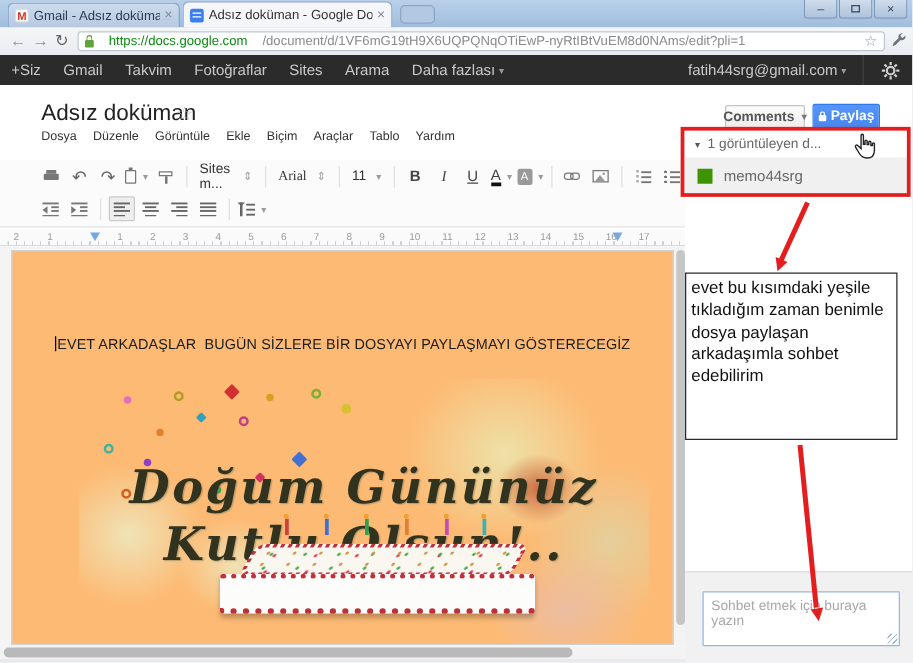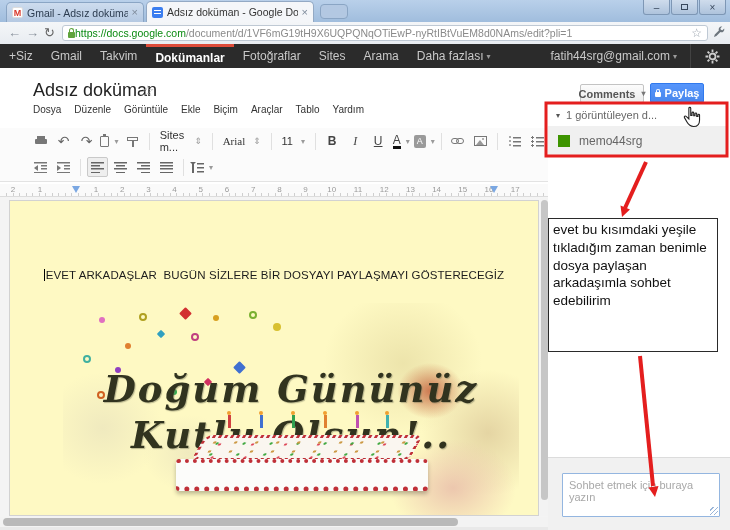--- a/index.html
+++ b/index.html
@@ -23,21 +23,21 @@
   .winbtns{right:4px;top:0;display:flex;gap:1px;}
   .winbtn{width:27px;height:15px;background:linear-gradient(#cfdcec,#aec3dc);border:1px solid #7e97b5;border-top:none;
           border-radius:0 0 3px 3px;display:flex;align-items:center;justify-content:center;
           font-size:10px;color:#37475c;box-sizing:border-box;}
   .restore-glyph{width:7px;height:6px;border:1px solid #37475c;box-sizing:border-box;}
 
   .browserbar{left:0;top:22px;width:730px;height:22px;background:linear-gradient(#f4f6f8,#e8ecf1);}
   .navbtn{font-size:13px;color:#8a929c;line-height:22px;}
   .navbtn.b1{left:8px;top:0;} .navbtn.b2{left:26px;top:0;} .navbtn.b3{left:44px;top:0;color:#666;}
   .omnibox{left:62px;top:25px;width:646px;height:16px;background:#fff;border:1px solid #bfc9d4;border-radius:3px;
-           display:flex;align-items:center;padding:0 5px;gap:0;font-size:10.5px;box-sizing:border-box;}
+           display:flex;align-items:center;padding:0 5px;gap:12px;font-size:10.5px;box-sizing:border-box;}
   .lock{width:7px;height:6px;background:#5fa33c;border-radius:1px;position:relative;margin-top:3px;flex:0 0 auto;}
   .lock::before{content:"";position:absolute;left:1px;top:-4px;width:3px;height:4px;border:1.5px solid #5fa33c;
                 border-bottom:none;border-radius:3px 3px 0 0;}
   .url-secure{color:#0a8a10;}
   .url-path{color:#8a8a8a;white-space:nowrap;overflow:hidden;flex:1;}
   .omni-star{margin-left:auto;color:#9aa3ad;font-size:12px;flex:0 0 auto;}
   .wrench{left:712px;top:24px;width:15px;height:17px;}
 
   
   .gbar{left:0;top:44px;width:730px;height:24px;background:#2b2b2b;display:flex;align-items:stretch;
@@ -130,21 +130,21 @@
   
   .ruler{left:0;top:184px;width:548px;height:13px;background:#fafafa;border-bottom:1px solid #dcdcdc;box-sizing:border-box;
      background-image:repeating-linear-gradient(90deg,#cfcfcf 0 1px,transparent 1px 6.55px);
      background-size:100% 3px;background-position:6px 100%;background-repeat:no-repeat;}
   .ruler-num{position:absolute;top:1px;font-size:8px;color:#9a9a9a;transform:translateX(-50%);}
   .ind{width:0;height:0;border-left:4.5px solid transparent;border-right:4.5px solid transparent;border-top:7px solid #7aa7e2;top:186px;}
   .ind.l{left:72px;} .ind.r{left:490px;}
 
   
   .workspace{left:0;top:197px;width:548px;height:320px;background:#f4f4f4;}
-  .doc-page{left:9px;top:200px;width:530px;height:316px;background:#fef9c3;border:1px solid #d2d2d2;box-sizing:border-box;}
+  .doc-page{left:9px;top:200px;width:530px;height:316px;background:#fdba74;border:1px solid #d2d2d2;box-sizing:border-box;}
   .doc-heading{position:absolute;left:0;top:68px;width:100%;text-align:center;font-size:11.5px;color:#1d1d1d;
       white-space:pre;letter-spacing:0.1px;}
   .cursor-caret{display:inline-block;width:1px;height:12px;background:#000;vertical-align:-2px;margin-right:1px;}
 
   
   .bday{position:absolute;left:53px;top:102px;width:456px;height:212px;overflow:hidden;}
   .fw{position:absolute;border-radius:50%;}
   .fw1{left:230px;top:-40px;width:220px;height:200px;background:radial-gradient(closest-side,rgba(236,227,170,.95),rgba(236,227,170,0) 72%);}
   .fw2{left:330px;top:40px;width:190px;height:180px;background:radial-gradient(closest-side,rgba(226,209,160,.9),rgba(226,209,160,0) 70%);}
   .fw3{left:-45px;top:45px;width:170px;height:160px;background:radial-gradient(closest-side,rgba(238,232,190,.9),rgba(238,232,190,0) 70%);}
@@ -230,21 +230,20 @@
     <span class="omni-star">☆</span>
   </div>
   <svg class="abs wrench" viewBox="0 0 16 16">
     <path d="M10.2 1.6a3.1 3.1 0 0 0-2.9 4.2L3 10.1l-.9 2.6 2.6-.9 4.3-4.3a3.1 3.1 0 0 0 4-3.9l-1.9 1.9-1.7-.4-.4-1.7 1.9-1.9a3 3 0 0 0-.7 0z" fill="#6c757d"></path>
   </svg>
 
   <div class="abs gbar">
     <span class="gbar-item">+Siz</span>
     <span class="gbar-item">Gmail</span>
     <span class="gbar-item">Takvim</span>
-    <span class="gbar-item active">Dokümanlar</span>
     <span class="gbar-item">Fotoğraflar</span>
     <span class="gbar-item">Sites</span>
     <span class="gbar-item">Arama</span>
     <span class="gbar-item">
         <span>Daha fazlası</span>
         <span class="caret">▾</span>
       </span>
     <span class="gbar-right">
       <span class="gbar-item">
           <span>fatih44srg@gmail.com</span>

